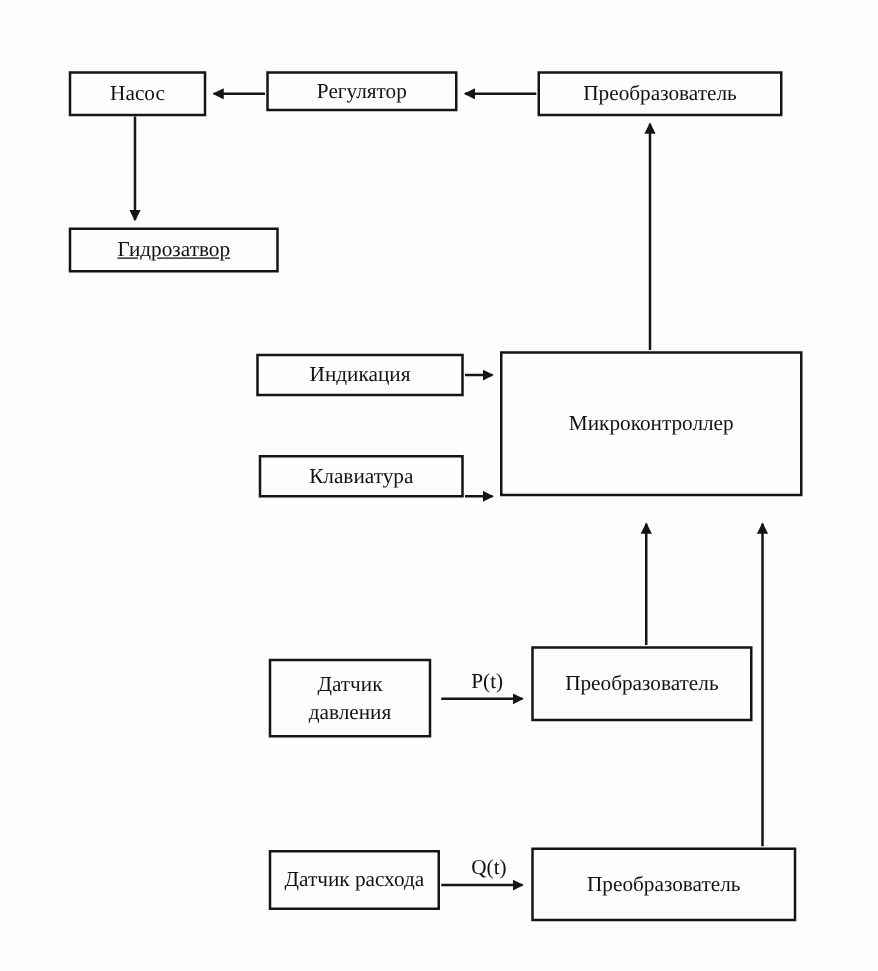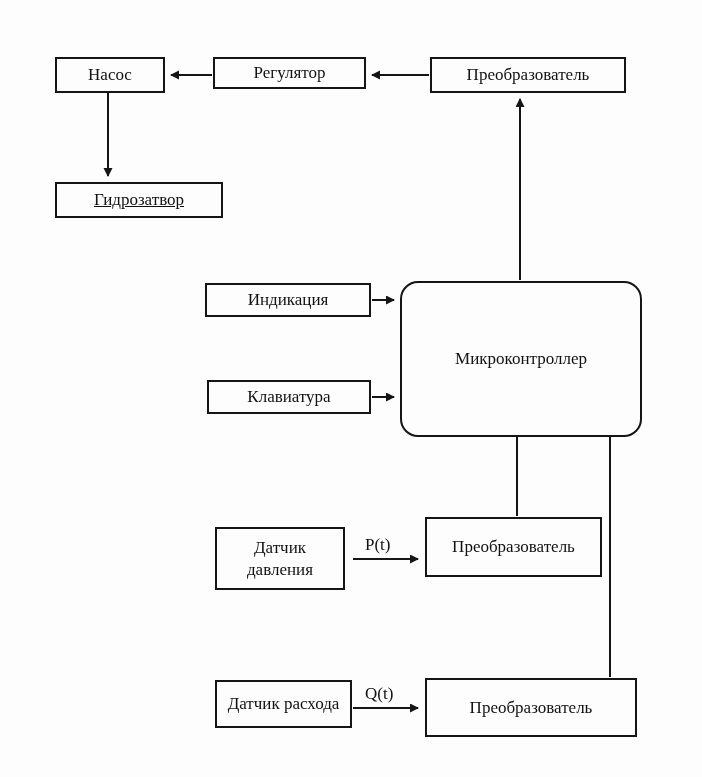--- a/index.html
+++ b/index.html
@@ -36,20 +36,21 @@
     text-align: center;
     font-size: 17px;
     line-height: 1.25;
     padding: 2px 6px;
   }
   .edge-label {
     position: absolute;
     font-size: 17px;
     background: transparent;
     color: #111111;
+    margin-left: 12px;
   }
 </style>
 </head>
 <body>
 
 <div class="page">
 
   <svg class="arrows" width="702" height="777" viewBox="0 0 702 777" xmlns="http://www.w3.org/2000/svg">
     <defs>
       <marker id="arrowhead" markerWidth="12" markerHeight="12" refX="8" refY="4.5" orient="auto" markerUnits="userSpaceOnUse">
@@ -81,23 +82,23 @@
   <div class="node" style="left:55px; top:57px; width:110px; height:36px;">Насос</div>
 
   <div class="node" style="left:213px; top:57px; width:153px; height:32px;">Регулятор</div>
 
   <div class="node" style="left:430px; top:57px; width:196px; height:36px;">Преобразователь</div>
 
   <div class="node" style="left:55px; top:182px; width:168px; height:36px;text-decoration:underline;">Гидрозатвор</div>
 
   <div class="node" style="left:205px; top:283px; width:166px; height:34px;">Индикация</div>
 
-  <div class="node" style="left:400px; top:281px; width:242px; height:156px;border-radius:18px;">Микроконтроллер</div>
+  <div class="node" style="left:400px; top:281px; width:242px; height:116px;">Микроконтроллер</div>
 
-  <div class="node" style="left:207px; top:380px; width:164px; height:34px;">Клавиатура</div>
+  <div class="node" style="left:207px; top:364px; width:164px; height:34px;">Клавиатура</div>
 
   <div class="node" style="left:215px; top:527px; width:130px; height:63px;">Датчик давления</div>
 
   <div class="node" style="left:425px; top:517px; width:177px; height:60px;">Преобразователь</div>
 
   <div class="node" style="left:215px; top:680px; width:137px; height:48px;">Датчик расхода</div>
 
   <div class="node" style="left:425px; top:678px; width:212px; height:59px;">Преобразователь</div>
 
   <div class="edge-label" style="left:365px; top:535px;">P(t)</div>

